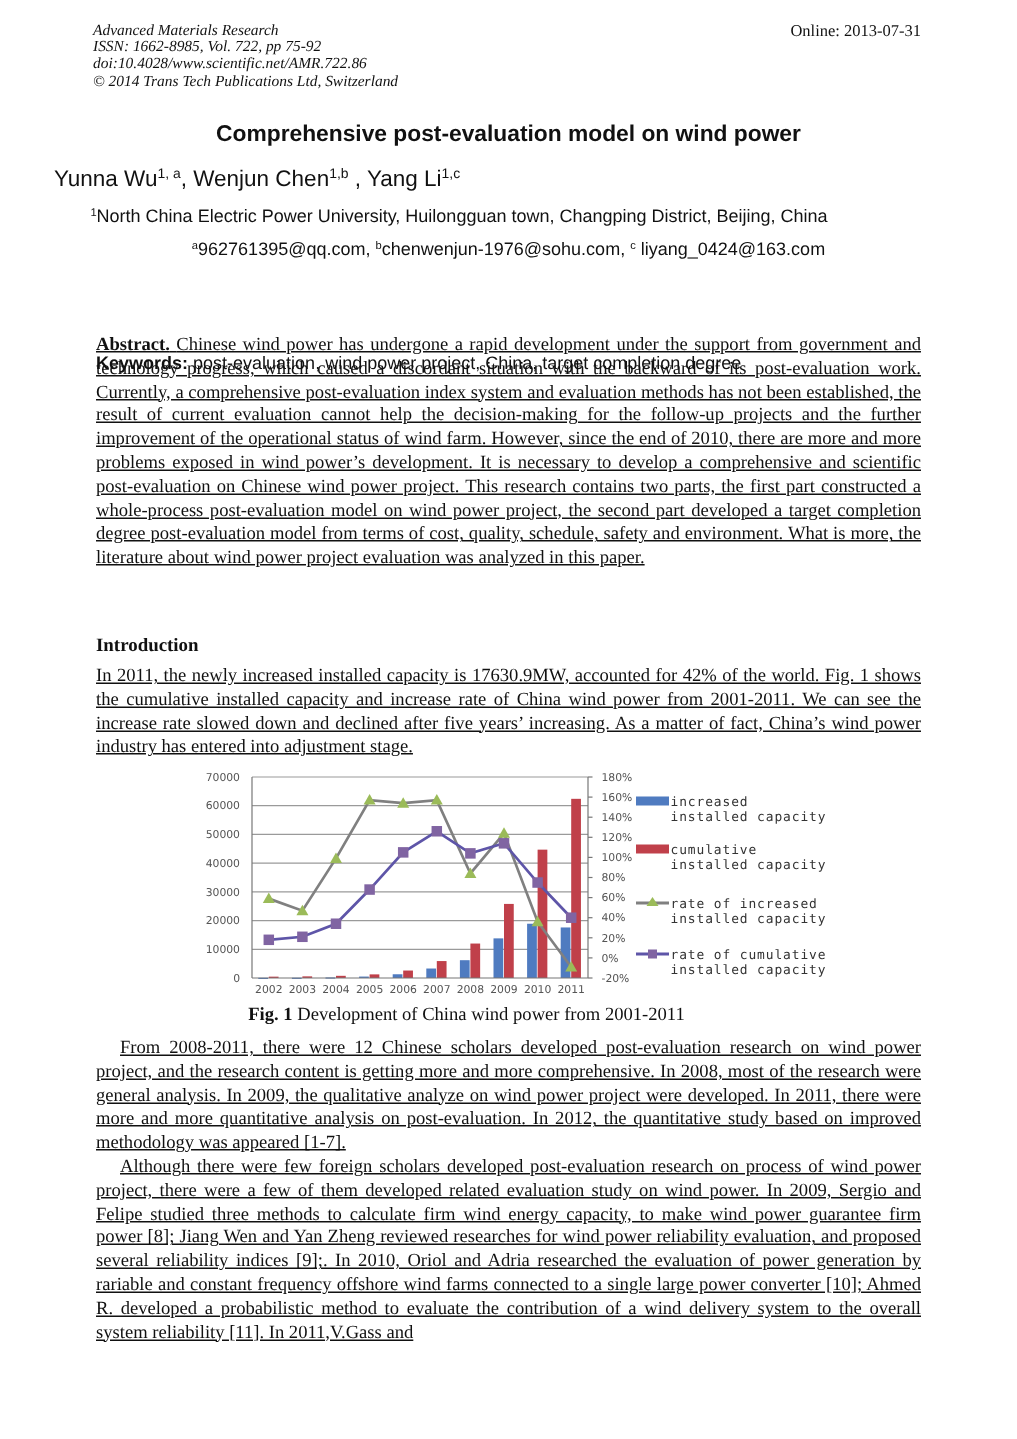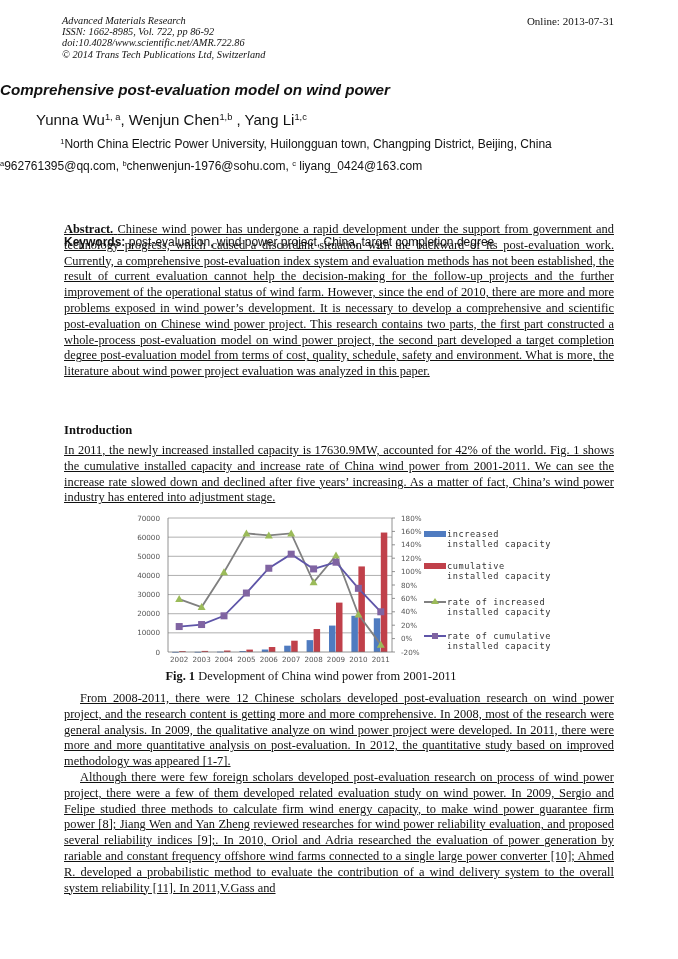--- a/index.html
+++ b/index.html
@@ -1,43 +1,43 @@
 <!DOCTYPE html>
 <html><head>
 <meta charset="utf-8">
 <style>
   html, body { margin: 0; padding: 0; background: #ffffff; }
   body { width: 678px; height: 959px; position: relative; overflow: hidden; color: #111; }
   .serif { font-family: "Liberation Serif", "DejaVu Serif", serif; }
   .sans { font-family: "Liberation Sans", "DejaVu Sans", sans-serif; }
   .header-left { position: absolute; left: 62px; top: 15px; font-size: 10.3px; line-height: 11.2px; font-style: italic; }
   .header-right { position: absolute; right: 64px; top: 15px; font-size: 11px; }
-  .title { position: absolute; left: 0; width: 678px; top: 81px; font-size: 15.2px; font-weight: bold; font-style: italic; }
+  .title { position: absolute; left: 0; width: 678px; top: 81px; text-align: center; font-size: 15.2px; font-weight: bold; }
   .authors { position: absolute; left: 0; width: 678px; top: 111px; font-size: 15px; padding-left: 36px; }
   .affil { position: absolute; left: 0; width: 612px; top: 137px; text-align: center; font-size: 12px; }
-  .emails { position: absolute; left: 0; width: 678px; top: 159px; font-size: 12px; }
+  .emails { position: absolute; left: 0; width: 678px; top: 159px; text-align: center; font-size: 12px; }
   sup { font-size: 0.62em; vertical-align: 0.55em; line-height: 0; }
   .keywords { position: absolute; left: 64px; top: 195px; font-size: 12px; margin-top: 40px; }
   .keywords b { font-weight: bold; }
   .para { position: absolute; left: 64px; width: 550px; font-size: 12.4px; line-height: 15.8px; text-align: justify; text-decoration: underline; }
   .para b { font-weight: bold; }
   .indent { text-indent: 16px; }
   .heading { position: absolute; left: 64px; top: 423px; font-size: 12.6px; font-weight: bold; }
   .chart { position: absolute; left: 100px; top: 510px; width: 470px; height: 158px; }
   .caption { position: absolute; left: 0; width: 622px; top: 669px; text-align: center; font-size: 12.4px; }
   .caption b { font-weight: bold; }
   .legend-text { font-family: "DejaVu Sans Mono", "Liberation Mono", monospace; font-size: 8.6px; fill: #333; letter-spacing: 0.6px; }
   .axis-text { font-family: "DejaVu Sans", sans-serif; font-size: 7.2px; fill: #555; }
 </style>
 </head>
 <body>
 
 <div class="header-left serif">
   <div>Advanced Materials Research</div>
-  <div>ISSN: 1662-8985, Vol. 722, pp 86-92</div>
+  <div>ISSN: 1662-8985, Vol. 722, pp 75-92</div>
   <div>doi:10.4028/www.scientific.net/AMR.722.86</div>
   <div>© 2014 Trans Tech Publications Ltd, Switzerland</div>
 </div>
 <div class="header-right serif">Online: 2013-07-31</div>
 
 <div class="title sans">Comprehensive post-evaluation model on wind power</div>
 
 <div class="authors sans">
   <span>Yunna Wu</span><sup>1, a</sup><span>, </span>
   <span>Wenjun Chen</span><sup>1,b</sup><span> , </span>

